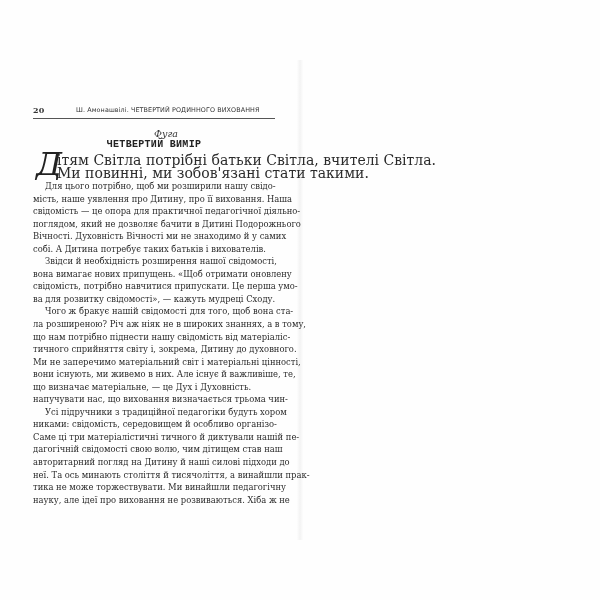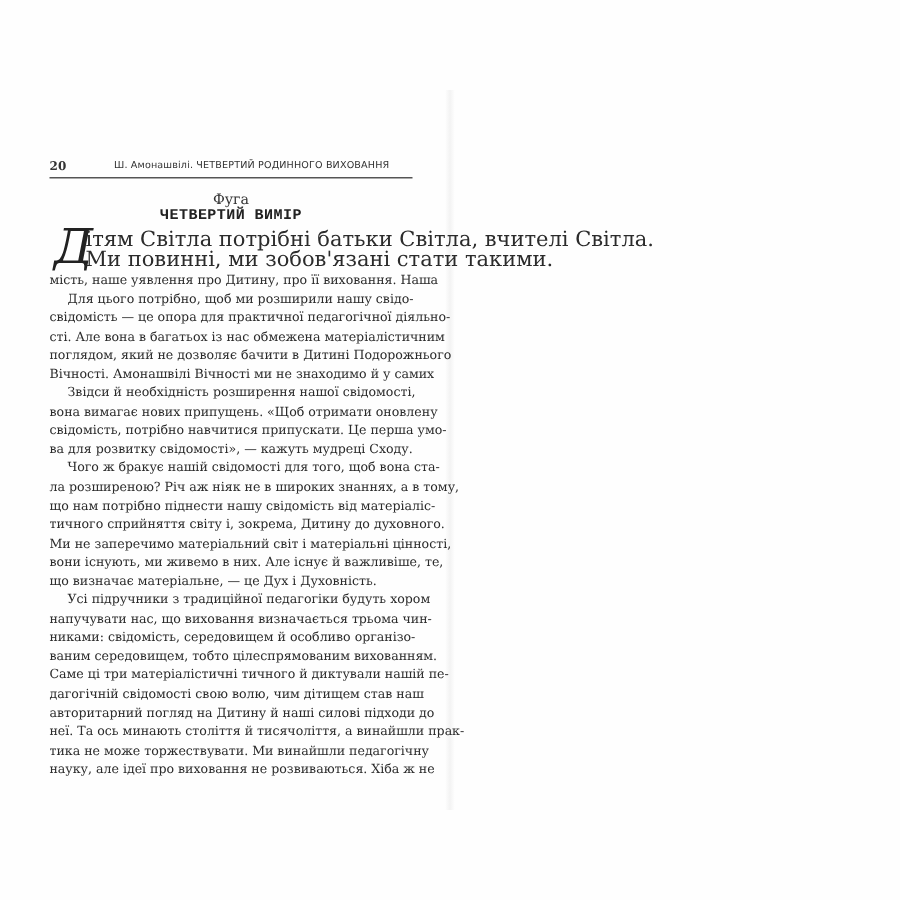--- a/index.html
+++ b/index.html
@@ -15,21 +15,21 @@
   .left .running-head .folio { left:0; }
   .left .running-head .title { position:absolute; left:43px; top:1px; white-space:nowrap; font-size:6.4px; }
   .rule { position:absolute; top:118px; height:0; border-top:0.8px solid #555; }
   .left .rule { left:33px; width:242px; }
   .body-text { position:absolute; font-size:8.4px; line-height:12.55px; color:#2b2b2b; text-align:justify; }
   .left .body-text { left:33px; width:242px; top:180px; }
   .line { white-space:nowrap; display:block; text-align:justify; text-align-last:justify; overflow:visible; height:12.55px; }
   .line.last { text-align-last:left; }
   .line.indent { padding-left:12px; }
   .chapter { position:absolute; left:33px; width:242px; text-align:center; }
-  .chapter .subtitle { position:absolute; top:128px; left:0; width:242px; font-size:9.5px; color:#333; }
+  .chapter .subtitle { position:absolute; top:128px; left:12px; width:242px; font-style:italic; font-size:9.5px; color:#333; }
   .chapter .heading { position:absolute; top:139px; left:0; width:242px; font-weight:bold; font-size:10px; letter-spacing:0.3px; color:#222;font-family:Liberation Mono, monospace; }
   .dropcap { position:absolute; left:36px; top:148px; font-family:"DejaVu Serif", serif; font-style:italic; font-size:32px; line-height:32px; color:#222; }
   .first-lines { position:absolute; left:57px; width:216px; top:154px; font-size:14px; line-height:12.55px; color:#2b2b2b; }
 </style>
 </head>
 <body>
 
 <div class="spread">
   <div class="gutter"></div>
 
@@ -45,41 +45,40 @@
       <div class="heading">ЧЕТВЕРТИЙ ВИМІР</div>
     </div>
 
     <div class="dropcap">Д</div>
     <div class="first-lines">
       <span class="line">ітям Світла потрібні батьки Світла, вчителі Світла.</span>
       <span class="line last">Ми повинні, ми зобов'язані стати такими.</span>
     </div>
 
     <div class="body-text">
+      <span class="line indent">Для цього потрібно, щоб ми розширили нашу свідо-</span>
       <span class="line">мість, наше уявлення про Дитину, про її виховання. Наша</span>
-      <span class="line indent">Для цього потрібно, щоб ми розширили нашу свідо-</span>
       <span class="line">свідомість — це опора для практичної педагогічної діяльно-</span>
-      <span class="line">сті. Але вона в багатьох із нас обмежена матеріалістичним</span>
       <span class="line">поглядом, який не дозволяє бачити в Дитині Подорожнього</span>
-      <span class="line">Вічності. Амонашвілі Вічності ми не знаходимо й у самих</span>
+      <span class="line">Вічності. Духовність Вічності ми не знаходимо й у самих</span>
+      <span class="line last">собі. А Дитина потребує таких батьків і вихователів.</span>
       <span class="line indent">Звідси й необхідність розширення нашої свідомості,</span>
       <span class="line">вона вимагає нових припущень. «Щоб отримати оновлену</span>
       <span class="line">свідомість, потрібно навчитися припускати. Це перша умо-</span>
       <span class="line last">ва для розвитку свідомості», — кажуть мудреці Сходу.</span>
       <span class="line indent">Чого ж бракує нашій свідомості для того, щоб вона ста-</span>
       <span class="line">ла розширеною? Річ аж ніяк не в широких знаннях, а в тому,</span>
       <span class="line">що нам потрібно піднести нашу свідомість від матеріаліс-</span>
       <span class="line">тичного сприйняття світу і, зокрема, Дитину до духовного.</span>
       <span class="line">Ми не заперечимо матеріальний світ і матеріальні цінності,</span>
       <span class="line">вони існують, ми живемо в них. Але існує й важливіше, те,</span>
       <span class="line last">що визначає матеріальне, — це Дух і Духовність.</span>
+      <span class="line">напучувати нас, що виховання визначається трьома чин-</span>
       <span class="line indent">Усі підручники з традиційної педагогіки будуть хором</span>
-      <span class="line">напучувати нас, що виховання визначається трьома чин-</span>
       <span class="line">никами: свідомість, середовищем й особливо організо-</span>
-      <span class="line">ваним середовищем, тобто цілеспрямованим вихованням.</span>
       <span class="line">Саме ці три матеріалістичні тичного й диктували нашій пе-</span>
       <span class="line">дагогічній свідомості свою волю, чим дітищем став наш</span>
       <span class="line">авторитарний погляд на Дитину й наші силові підходи до</span>
       <span class="line">неї. Та ось минають століття й тисячоліття, а винайшли прак-</span>
       <span class="line">тика не може торжествувати. Ми винайшли педагогічну</span>
       <span class="line last">науку, але ідеї про виховання не розвиваються. Хіба ж не</span>
     </div>
   </div>
 
   <div class="page right">

